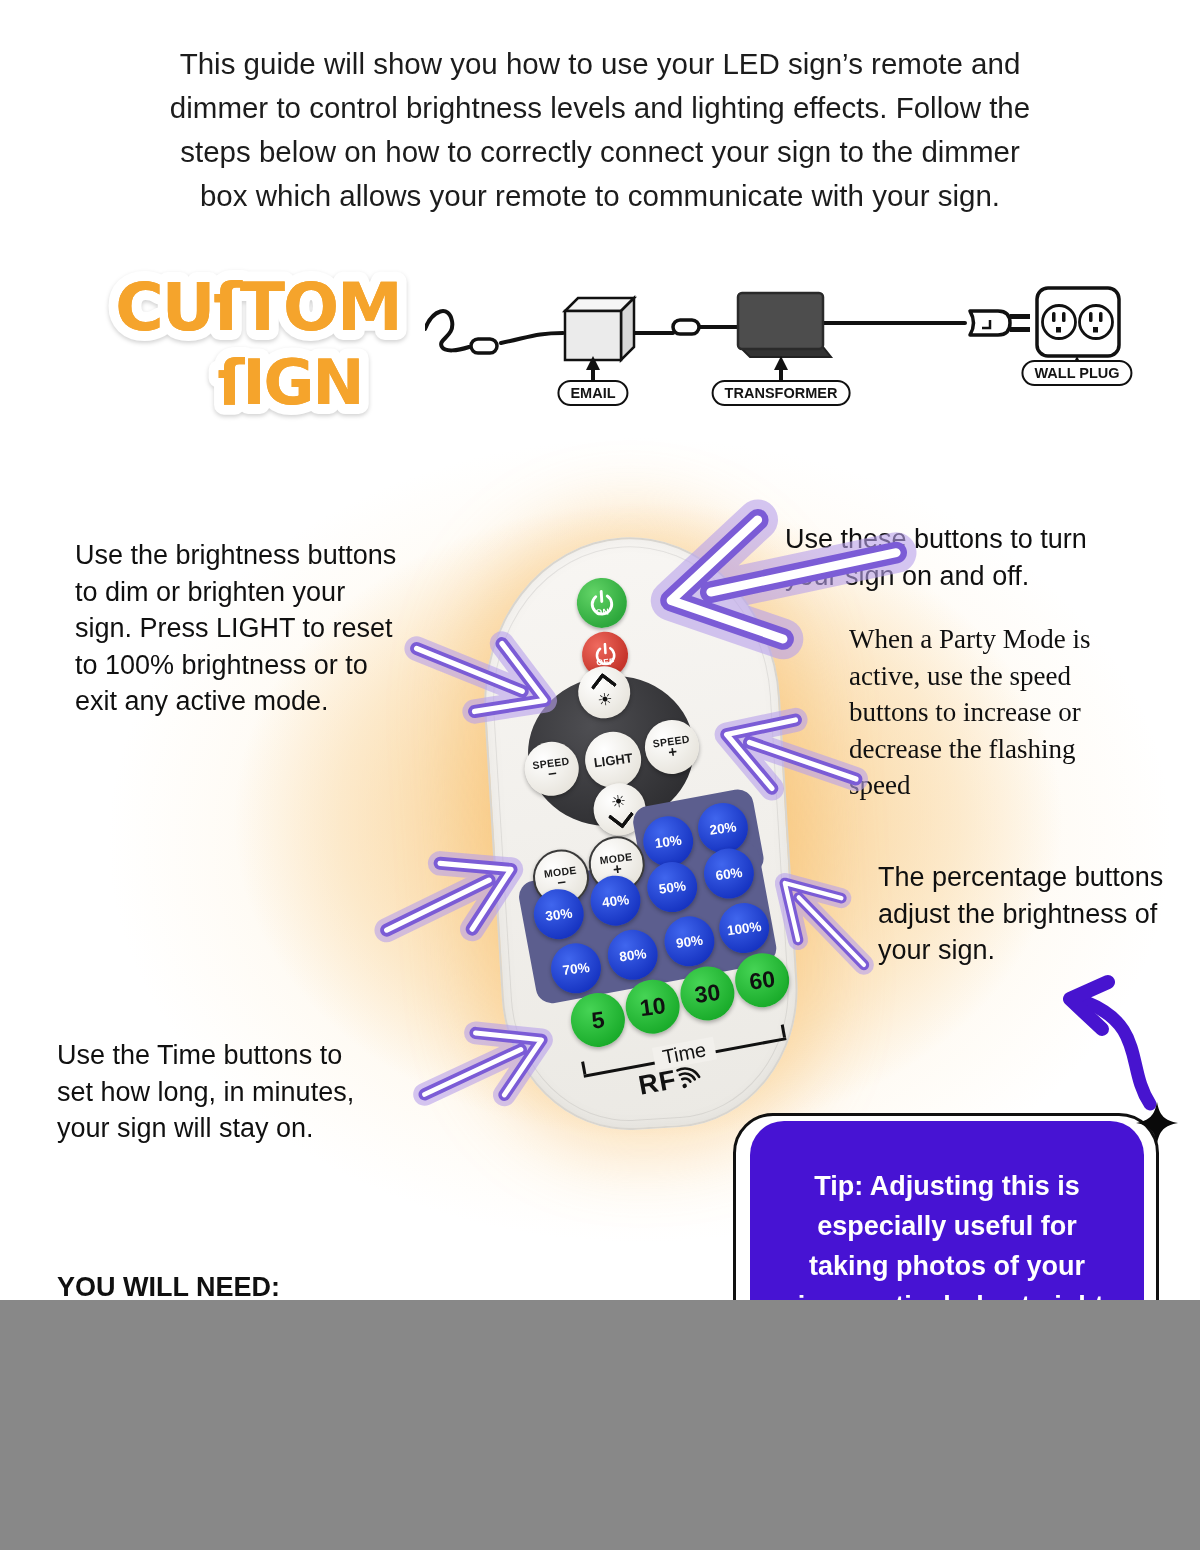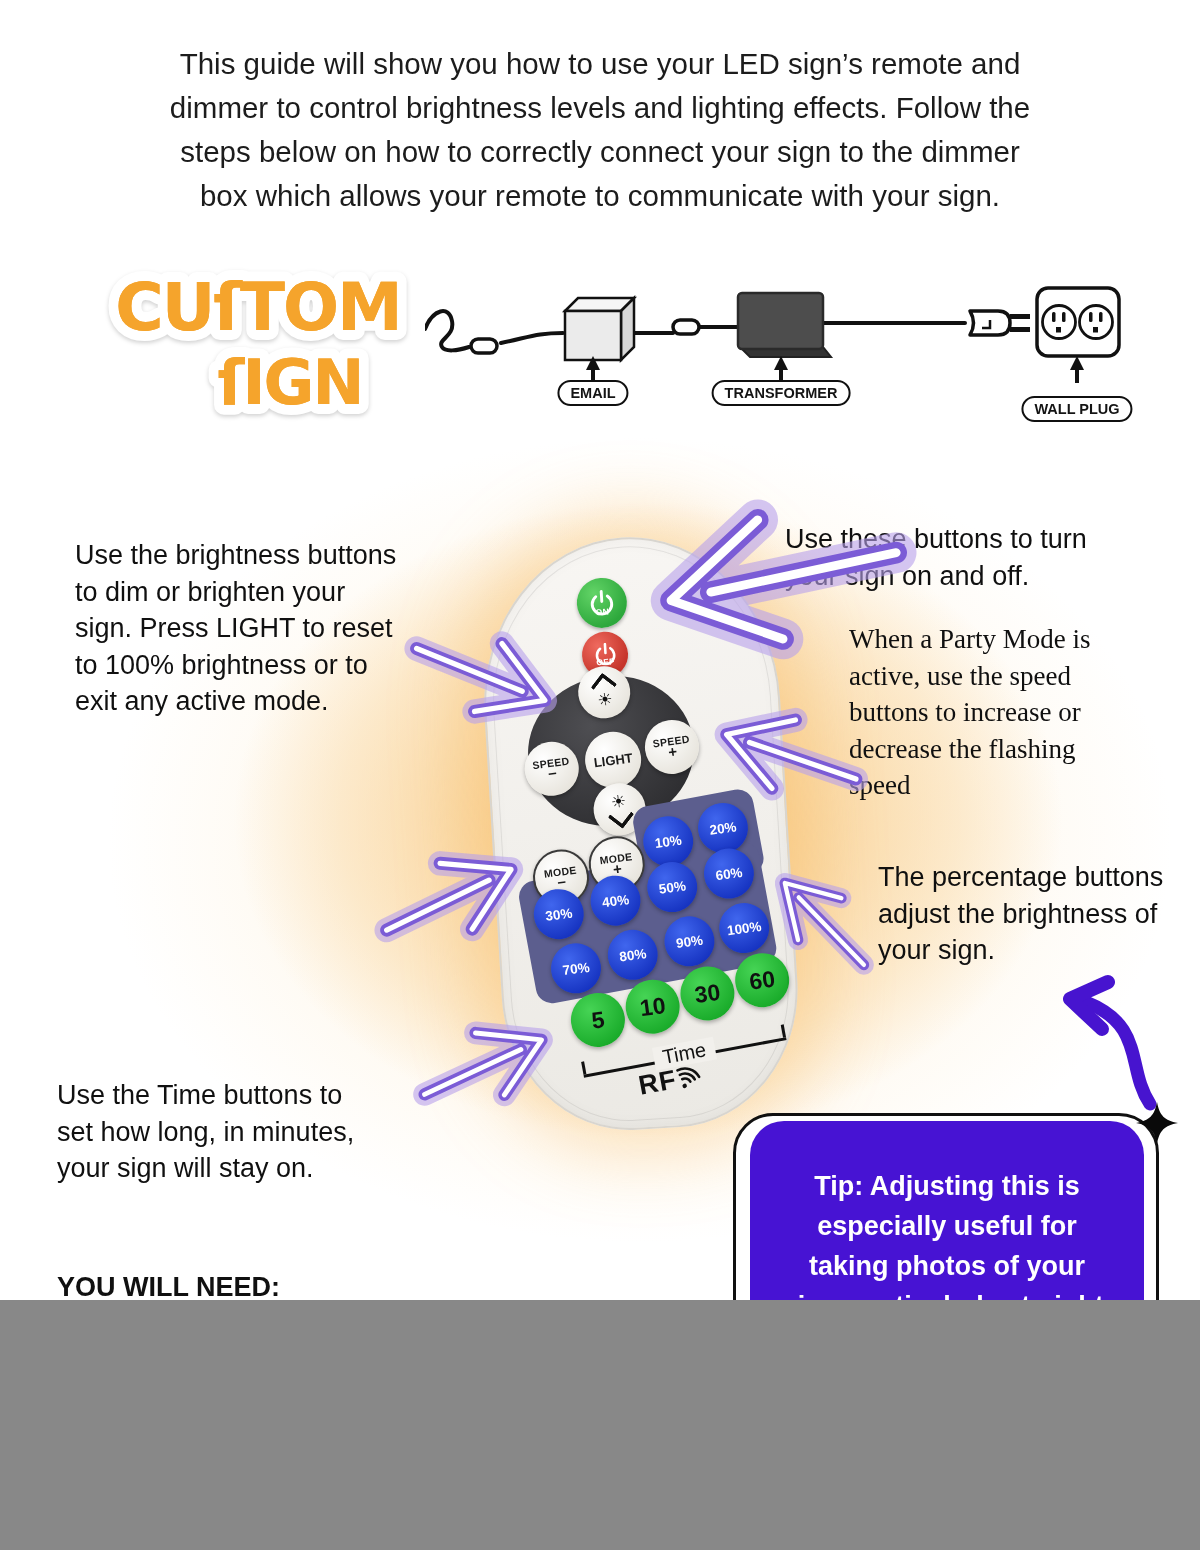--- a/index.html
+++ b/index.html
@@ -171,21 +171,21 @@
       <line x1="168" y1="100" x2="168" y2="86"></line>
         <polygon points="161,87 175,87 168,73" fill="#111" stroke="none"></polygon>
       <line x1="356" y1="100" x2="356" y2="86"></line>
         <polygon points="349,87 363,87 356,73" fill="#111" stroke="none"></polygon>
       <line x1="652" y1="100" x2="652" y2="86"></line>
         <polygon points="645,87 659,87 652,73" fill="#111" stroke="none"></polygon>
     </g>
   </svg>
   <div class="abs pill" style="left:593px; top:380px;">EMAIL</div>
   <div class="abs pill" style="left:781px; top:380px;">TRANSFORMER</div>
-  <div class="abs pill" style="left:1077px; top:396px;text-align:right;">WALL PLUG</div>
+  <div class="abs pill" style="left:1077px; top:360px;text-align:right;">WALL PLUG</div>
 
   <div class="abs remote">
     <div class="rbtn btn-on" style="left:97px; top:37px;">
       <svg width="30" height="26" viewBox="0 0 40 36">
         <path d="M12 9 A13.5 13.5 0 1 0 28 9" stroke="#fff" stroke-width="4" fill="none" stroke-linecap="round"></path>
         <line x1="20" y1="2" x2="20" y2="16" stroke="#fff" stroke-width="4" stroke-linecap="round"></line>
       </svg>
       <span class="pwr-lbl">ON</span>
     </div>
     <div class="rbtn btn-off" style="left:99px; top:91px;">
@@ -272,21 +272,21 @@
   <div class="abs note pre" style="left:785px; top:521px;  width:340px;">Use these buttons to turn
 your sign on and off.</div>
   <div class="abs note pre" style="left:849px; top:621px;  width:300px;font-family:Liberation Serif, serif;">When a Party Mode is
 active, use the speed
 buttons to increase or
 decrease the flashing
 speed</div>
   <div class="abs note pre" style="left:862px; top:859px;  width:330px;margin-left:16px;">The percentage buttons
 adjust the brightness of
 your sign.</div>
-  <div class="abs note pre" style="left:57px;  top:1037px; width:400px;margin-top:40px;">Use the Time buttons to
+  <div class="abs note pre" style="left:57px;  top:1037px; width:400px;">Use the Time buttons to
 set how long, in minutes,
 your sign will stay on.</div>
 
   <div class="abs bold-note" style="left:57px; top:1266px;">
     <div>YOU WILL NEED:</div>
     <div>9 x AAA batteries</div>
   </div>
 
   <svg class="arrow-svg" style="left:628px; top:490px; transform:rotate(168deg);" width="298" height="176" viewBox="0 0 220 130">
       <use href="#neon-arrow"></use>

